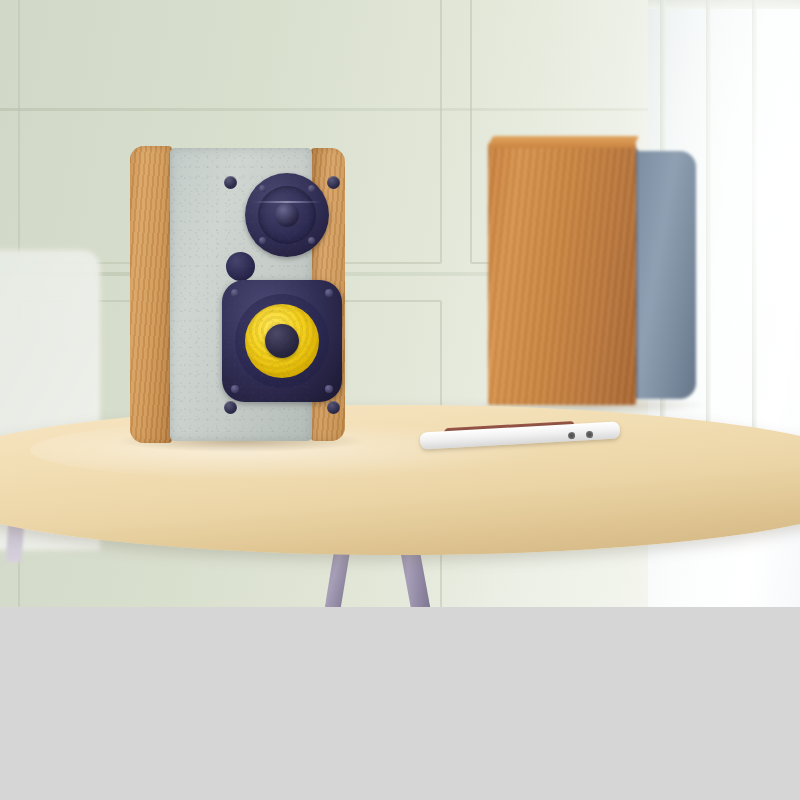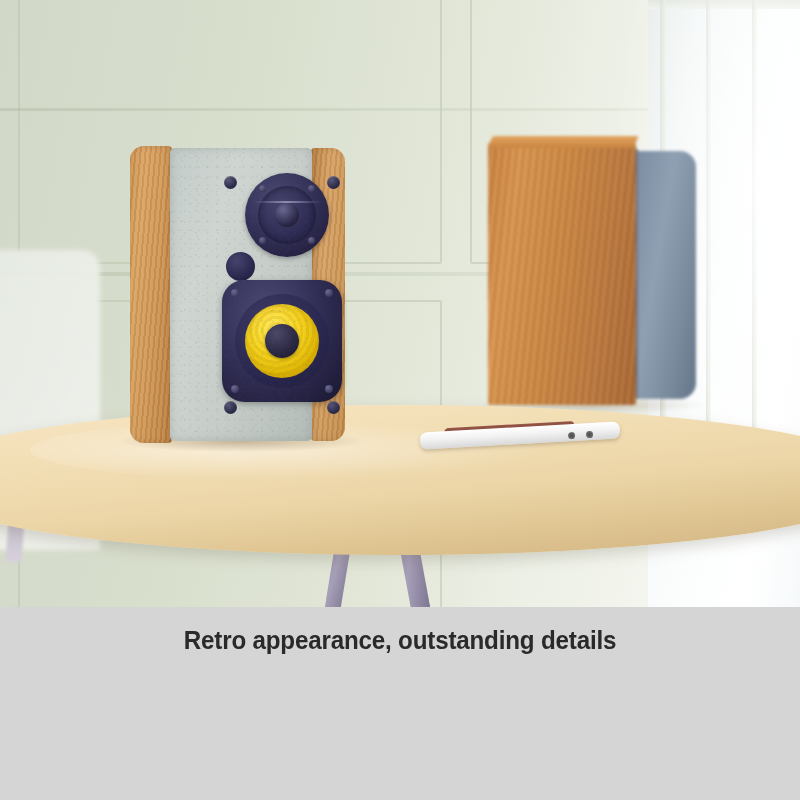--- a/index.html
+++ b/index.html
@@ -264,37 +264,13 @@
     </div>
 
     <div class="phone">
       <div class="phone-screen"></div>
       <div class="phone-body"></div>
       <div class="phone-hole ph1"></div>
       <div class="phone-hole ph2"></div>
     </div>
   </div>
 
-  <div class="banner">
-
-    <div class="headline">Retro appearance, outstanding details</div>
-
-    <div class="feature f1">
-      
-      
-      
-    </div>
-
-    <div class="feature f2">
-      
-      
-      
-      
-    </div>
-
-    <div class="feature f3">
-      
-      
-      
-      
-    </div>
-  </div>
 </div>
 
 </body></html>

